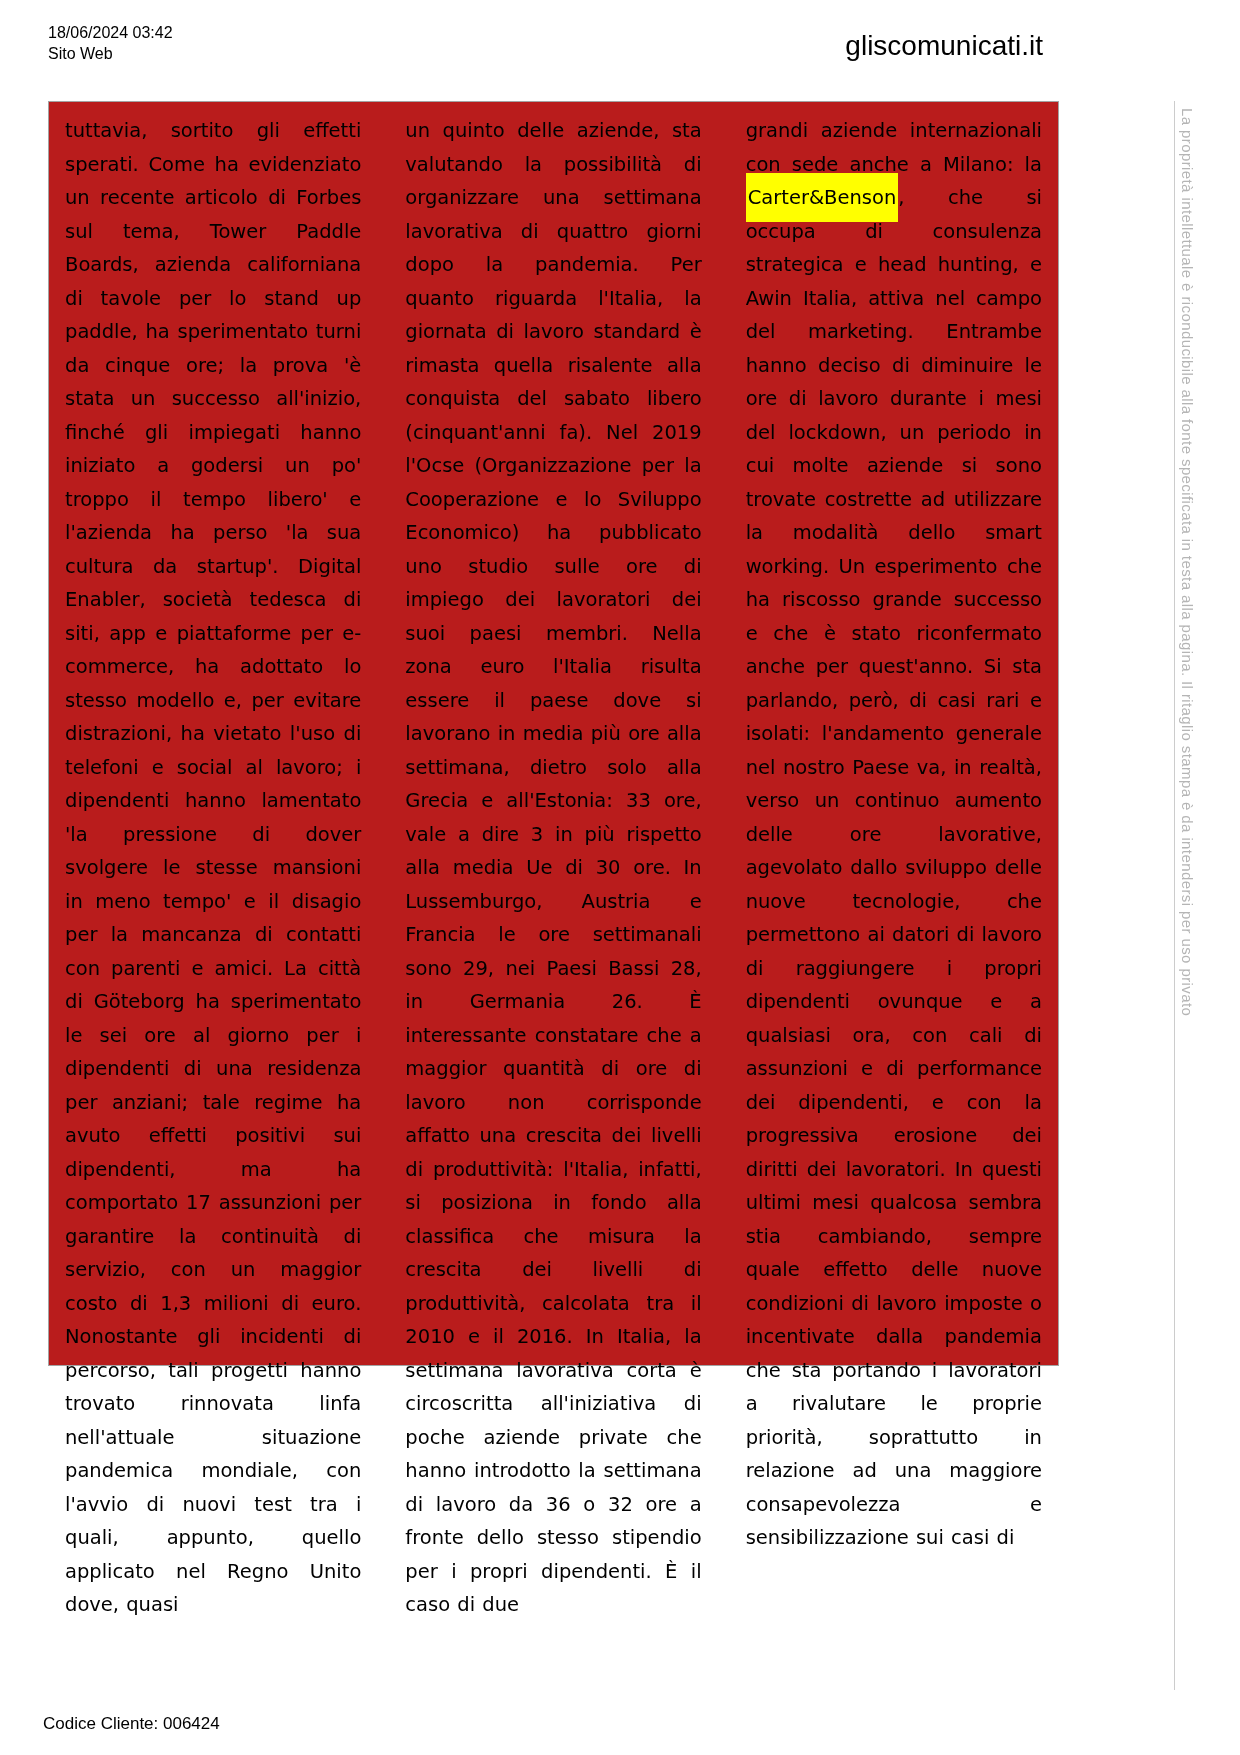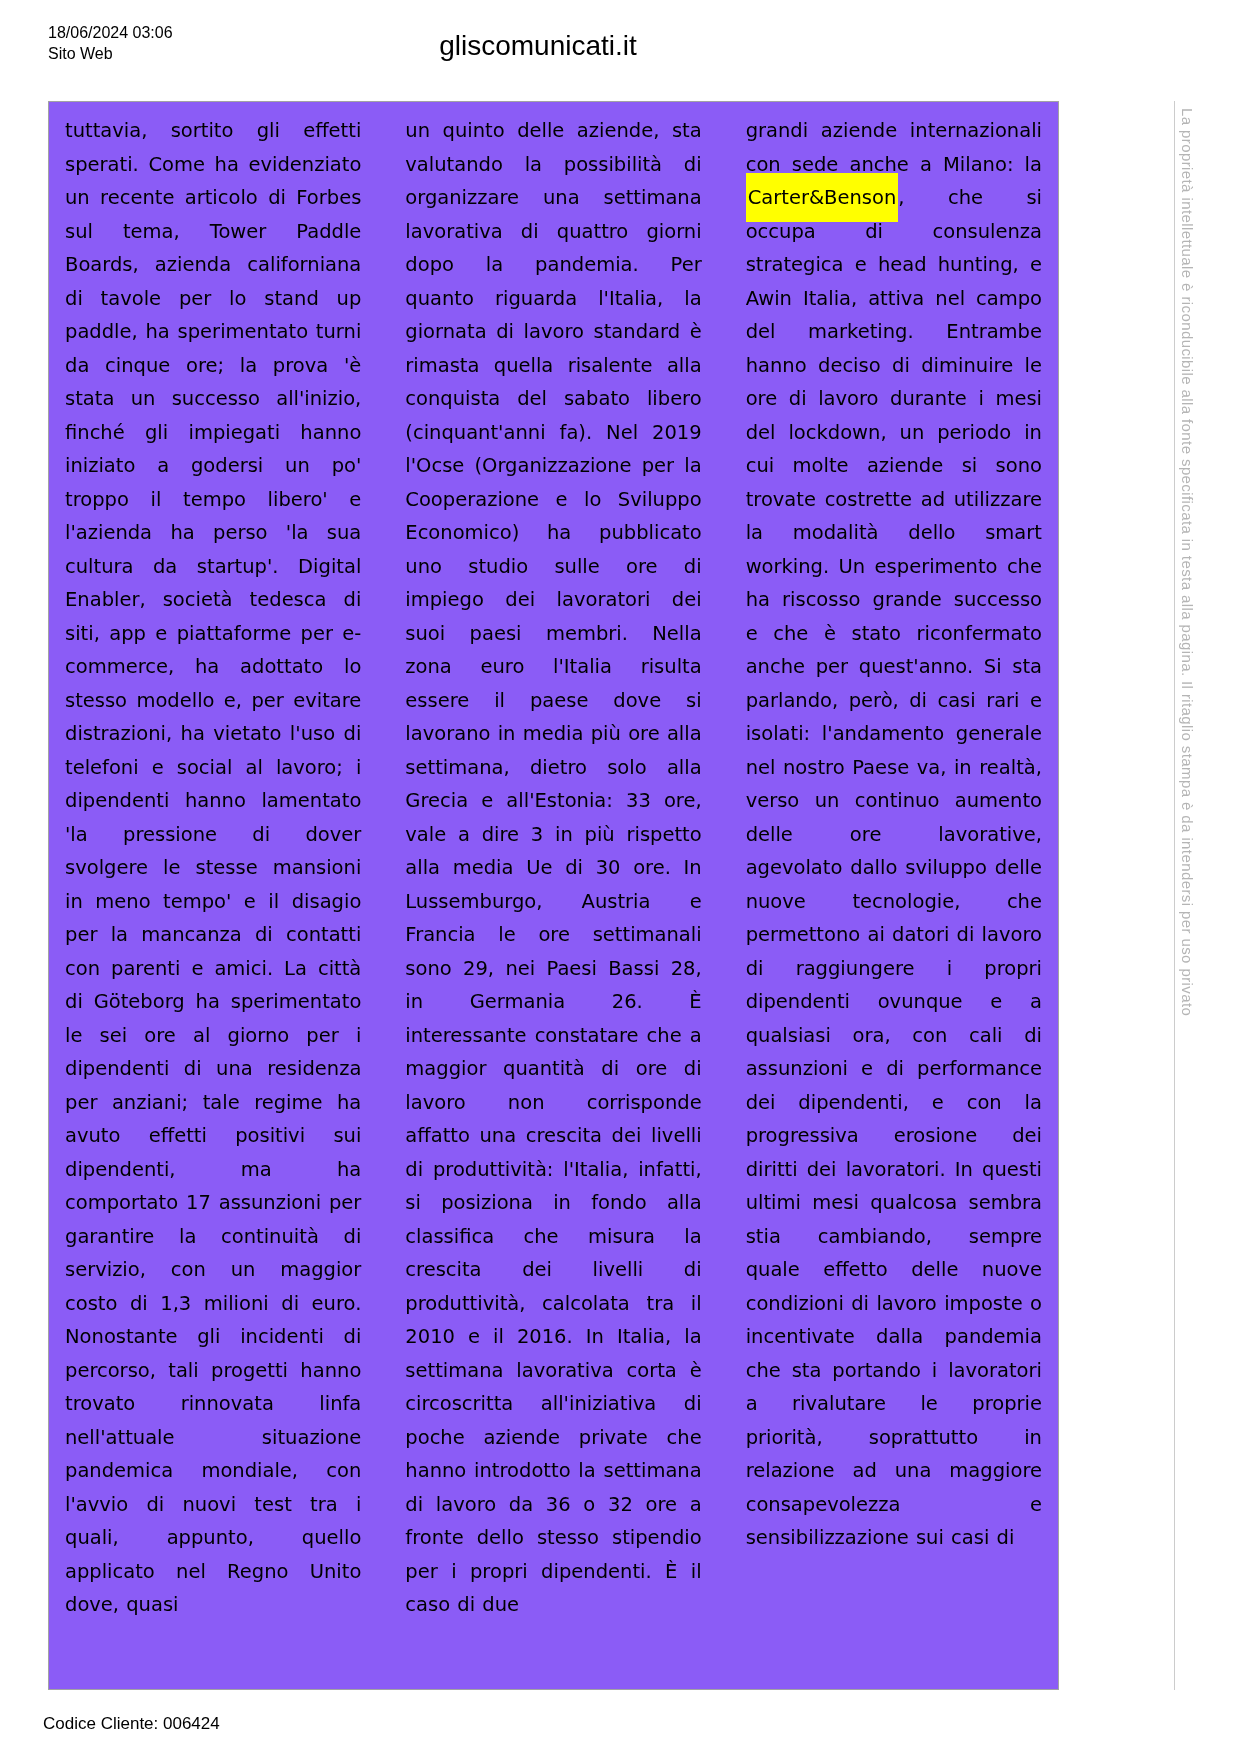--- a/index.html
+++ b/index.html
@@ -8,29 +8,29 @@
     font-family:"DejaVu Sans",sans-serif;color:#000;
     overflow:hidden;
   }
   .header-left{
     position:absolute;left:48px;top:22px;
     font-family:"Liberation Sans",sans-serif;
     font-size:16px;line-height:21px;color:#000;
   }
   .site-title{
     position:absolute;left:33px;top:30px;width:1010px;
-    text-align:center;
+    text-align:right;
     font-family:"Liberation Sans",sans-serif;
     font-size:28px;color:#000;
   }
   .content-box{
     position:absolute;left:48px;top:101px;
-    width:1011px;height:1589px;
+    width:1011px;height:1265px;
     border:1px solid #a3a3a3;box-sizing:border-box;
-    background:#8b5cf6;
+    background:#b91c1c;
     display:flex;gap:44px;
     padding:12px 16px 0 16px;
   }
   .col{
     flex:1 1 0;
     font-family:"DejaVu Sans",sans-serif;
     font-size:19.5px;line-height:33.5px;
     text-align:justify;color:#000;
     word-spacing:1px;
   }
@@ -49,21 +49,21 @@
   .footer{
     position:absolute;left:43px;top:1714px;
     font-family:"Liberation Sans",sans-serif;
     font-size:17px;color:#000;
   }
 </style>
 </head>
 <body>
 
 <div class="header-left">
-  <div>18/06/2024 03:06</div>
+  <div>18/06/2024 03:42</div>
   <div>Sito Web</div>
 </div>
 
 <div class="site-title">gliscomunicati.it</div>
 
 <div class="content-box">
   <div class="col">
     <span>tuttavia, sortito gli effetti sperati. Come ha evidenziato un recente articolo di Forbes sul tema, Tower Paddle Boards, azienda californiana di tavole per lo stand up paddle, ha sperimentato turni da cinque ore; la prova 'è stata un successo all'inizio, finché gli impiegati hanno iniziato a godersi un po' troppo il tempo libero' e l'azienda ha perso 'la sua cultura da startup'. Digital Enabler, società tedesca di siti, app e piattaforme per e-commerce, ha adottato lo stesso modello e, per evitare distrazioni, ha vietato l'uso di telefoni e social al lavoro; i dipendenti hanno lamentato 'la pressione di dover svolgere le stesse mansioni in meno tempo' e il disagio per la mancanza di contatti con parenti e amici. La città di Göteborg ha sperimentato le sei ore al giorno per i dipendenti di una residenza per anziani; tale regime ha avuto effetti positivi sui dipendenti, ma ha comportato 17 assunzioni per garantire la continuità di servizio, con un maggior costo di 1,3 milioni di euro. Nonostante gli incidenti di percorso, tali progetti hanno trovato rinnovata linfa nell'attuale situazione pandemica mondiale, con l'avvio di nuovi test tra i quali, appunto, quello applicato nel Regno Unito dove, quasi</span>
   </div>
   <div class="col">

